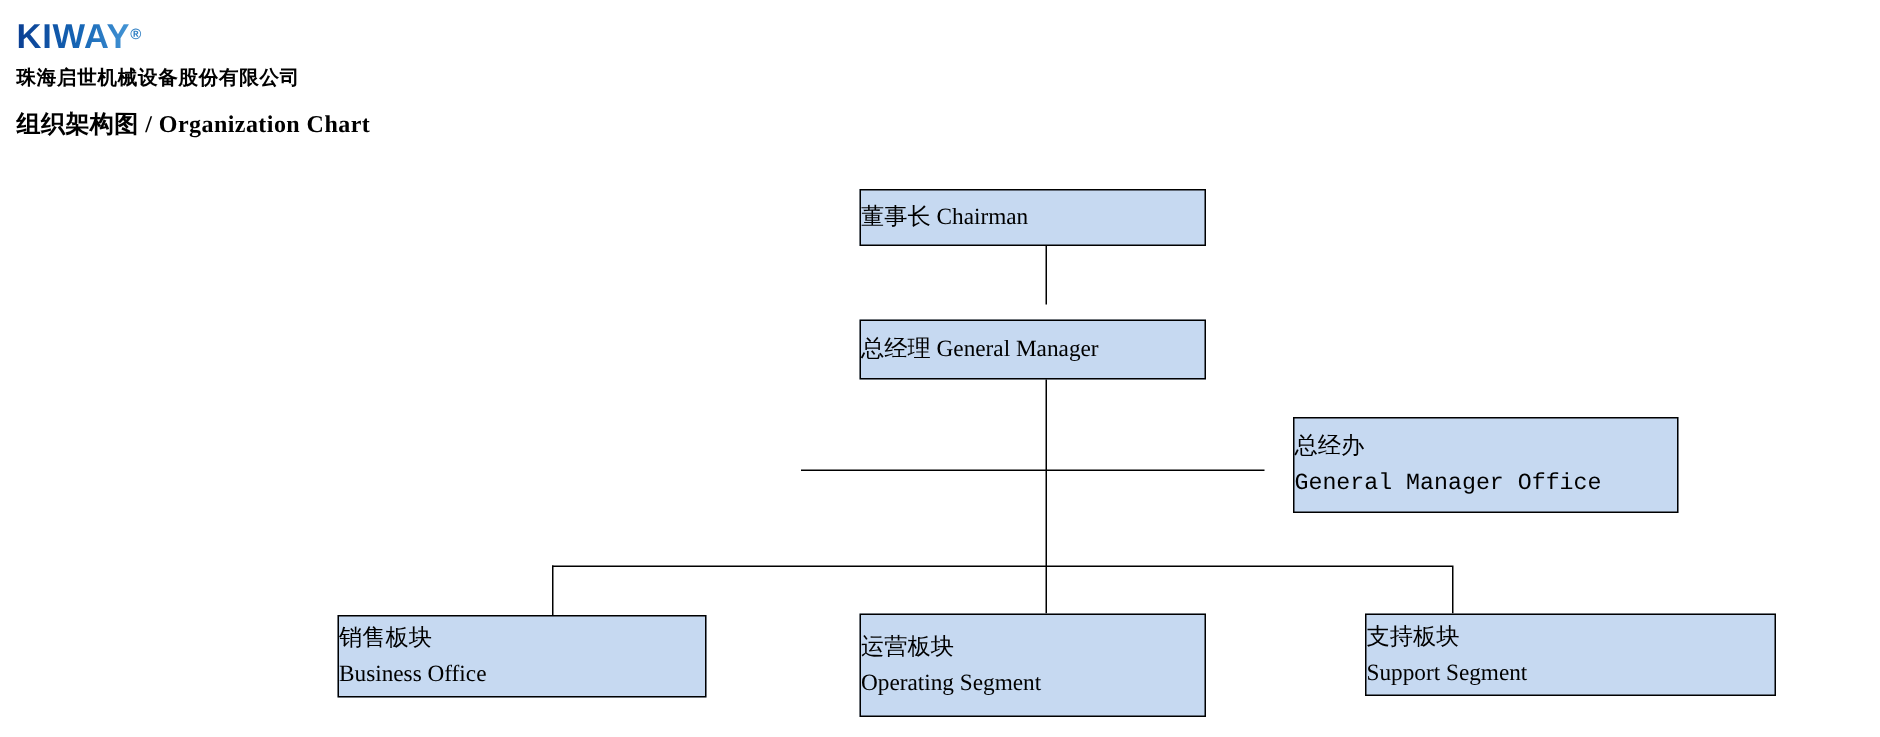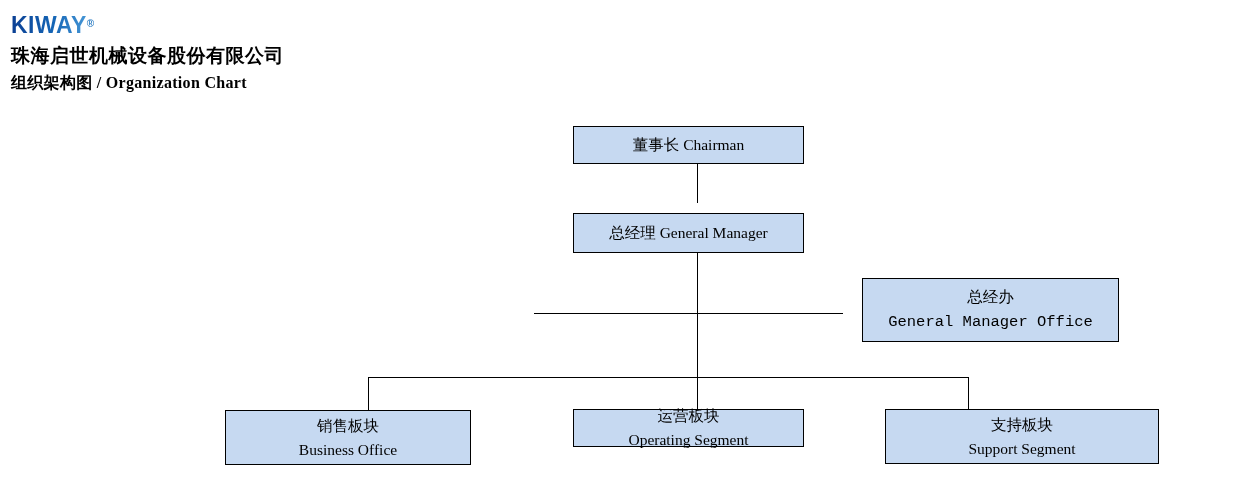--- a/index.html
+++ b/index.html
@@ -38,54 +38,54 @@
     font-size: 10px;
     font-weight: bold;
     color: #2f7fc4;
     vertical-align: super;
   }
   .company-name {
     position: absolute;
     left: 11px;
     top: 33px;
     font-weight: bold;
-    font-size: 19px;
+    font-size: 13px;
     letter-spacing: 0.5px;
   }
   .chart-title {
     position: absolute;
     left: 11px;
     top: 63px;
     font-weight: bold;
     font-size: 16px;
     letter-spacing: 0.3px;
   }
 
   
   .node {
     position: absolute;
     background: #c6d9f1;
     border: 1px solid #000000;
     display: flex;
     flex-direction: column;
-    align-items: center;
+    align-items: flex-start;
     justify-content: center;
     text-align: center;
     font-size: 15.5px;
     line-height: 24px;
   }
   .node span { display: block; }
 
   #node-chairman          { left: 573px; top: 116px; width: 231px; height: 38px; }
   #node-general-manager   { left: 573px; top: 203px; width: 231px; height: 40px; }
   #node-qmc               { left: 270px; top: 268px; width: 264px; height: 50px; }
   #node-gmo               { left: 862px; top: 268px; width: 257px; height: 64px; font-family: Liberation Mono, monospace; }
   #node-business          { left: 225px; top: 400px; width: 246px; height: 55px; }
-  #node-operating         { left: 573px; top: 399px; width: 231px; height: 38px; }
-  #node-support           { left: 885px; top: 399px; width: 274px; height: 55px; }
+  #node-operating         { left: 573px; top: 399px; width: 231px; height: 69px; }
+  #node-support           { left: 910px; top: 399px; width: 274px; height: 55px; }
 
   
   .line {
     position: absolute;
     background: #000000;
   }
   #line-chairman-gm   { left: 697px; top: 154px; width: 1px;  height: 39px; }
   #line-gm-trunk      { left: 697px; top: 233px; width: 1px;  height: 166px; }
   #line-committee-row { left: 534px; top: 303px; width: 309px; height: 1px; }
   #line-bottom-row    { left: 368px; top: 367px; width: 600px; height: 1px; }

